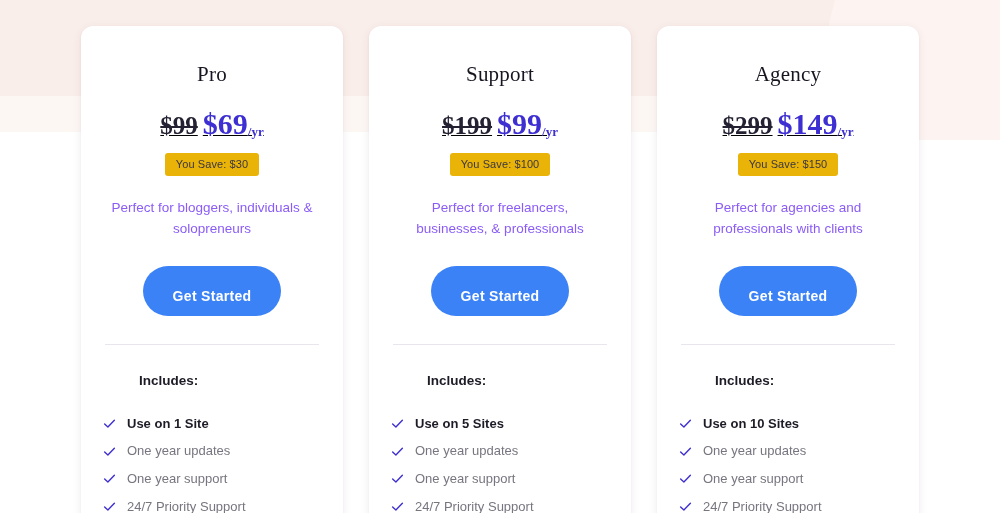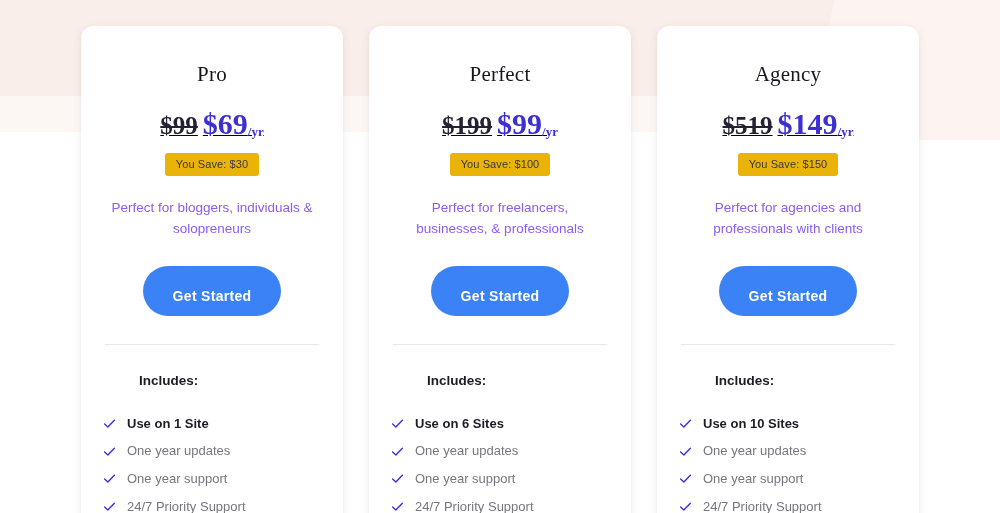--- a/index.html
+++ b/index.html
@@ -254,21 +254,21 @@
     <span class="check-icon">
       <svg viewBox="0 0 16 16" width="13" height="13" aria-hidden="true">
         <path d="M2 8.6 L6 12.3 L14 3.9" fill="none" stroke="#3d2fd1" stroke-width="1.7" stroke-linecap="round" stroke-linejoin="round"></path>
       </svg>
     </span>
     <span class="feature-text">24/7 Priority Support</span>
   </li>
       </ul>
   </section>
     <section class="card">
-    <h2 class="plan-name">Perfect</h2>
+    <h2 class="plan-name">Support</h2>
 
     <div class="price-row">
       <span class="price-old">$199</span><span class="price-new">$99</span><span class="price-period">/yr</span>
     </div>
 
     <div class="save-badge-wrap">
       <span class="save-badge">You Save: $100</span>
     </div>
 
     <p class="desc">Perfect for freelancers, businesses, &amp; professionals</p>
@@ -281,21 +281,21 @@
 
     <div class="includes-title">Includes:</div>
 
     <ul class="feature-list">
         <li class="feature-item highlight">
     <span class="check-icon">
       <svg viewBox="0 0 16 16" width="13" height="13" aria-hidden="true">
         <path d="M2 8.6 L6 12.3 L14 3.9" fill="none" stroke="#3d2fd1" stroke-width="1.7" stroke-linecap="round" stroke-linejoin="round"></path>
       </svg>
     </span>
-    <span class="feature-text">Use on 6 Sites</span>
+    <span class="feature-text">Use on 5 Sites</span>
   </li>
         <li class="feature-item">
     <span class="check-icon">
       <svg viewBox="0 0 16 16" width="13" height="13" aria-hidden="true">
         <path d="M2 8.6 L6 12.3 L14 3.9" fill="none" stroke="#3d2fd1" stroke-width="1.7" stroke-linecap="round" stroke-linejoin="round"></path>
       </svg>
     </span>
     <span class="feature-text">One year updates</span>
   </li>
         <li class="feature-item">
@@ -313,21 +313,21 @@
       </svg>
     </span>
     <span class="feature-text">24/7 Priority Support</span>
   </li>
       </ul>
   </section>
     <section class="card">
     <h2 class="plan-name">Agency</h2>
 
     <div class="price-row">
-      <span class="price-old">$519</span><span class="price-new">$149</span><span class="price-period">/yr</span>
+      <span class="price-old">$299</span><span class="price-new">$149</span><span class="price-period">/yr</span>
     </div>
 
     <div class="save-badge-wrap">
       <span class="save-badge">You Save: $150</span>
     </div>
 
     <p class="desc">Perfect for agencies and professionals with clients</p>
 
     <div class="cta-wrap">
       <button class="cta">Get Started</button>

